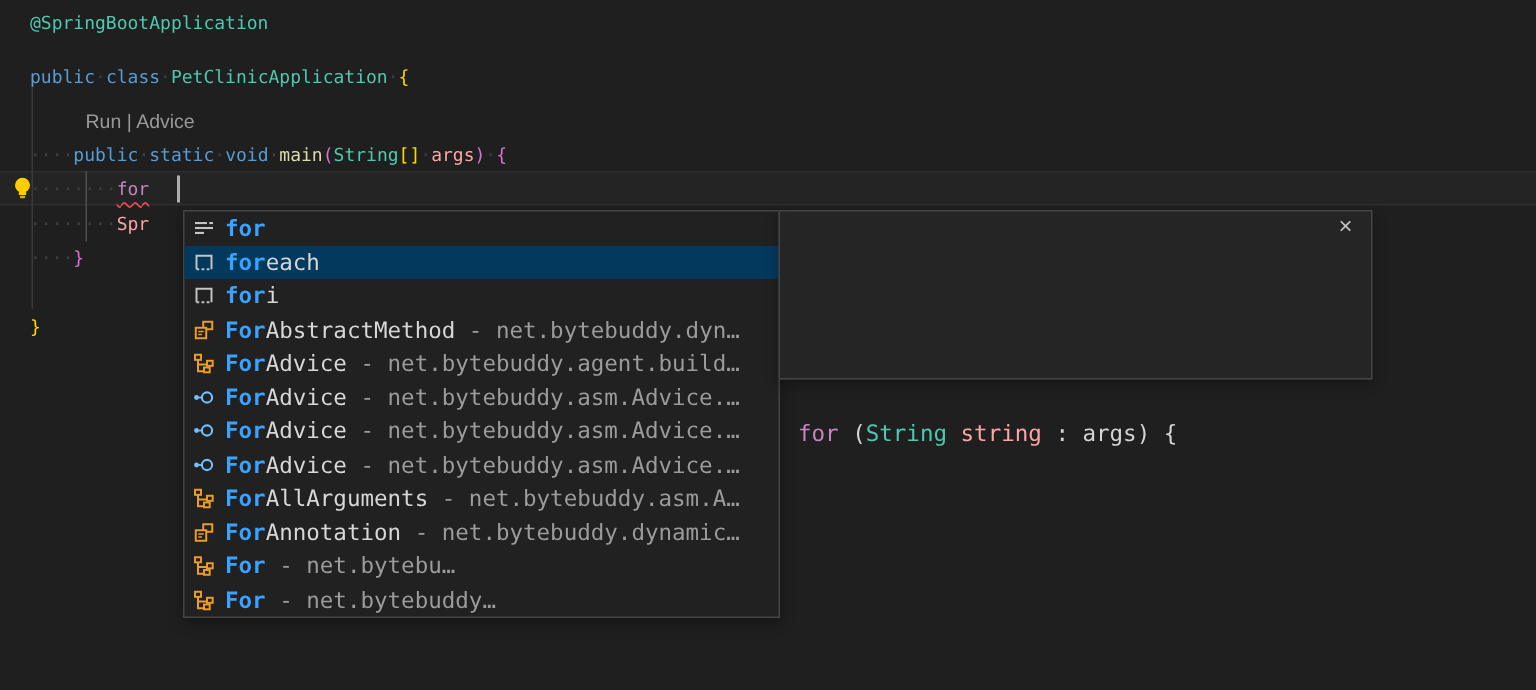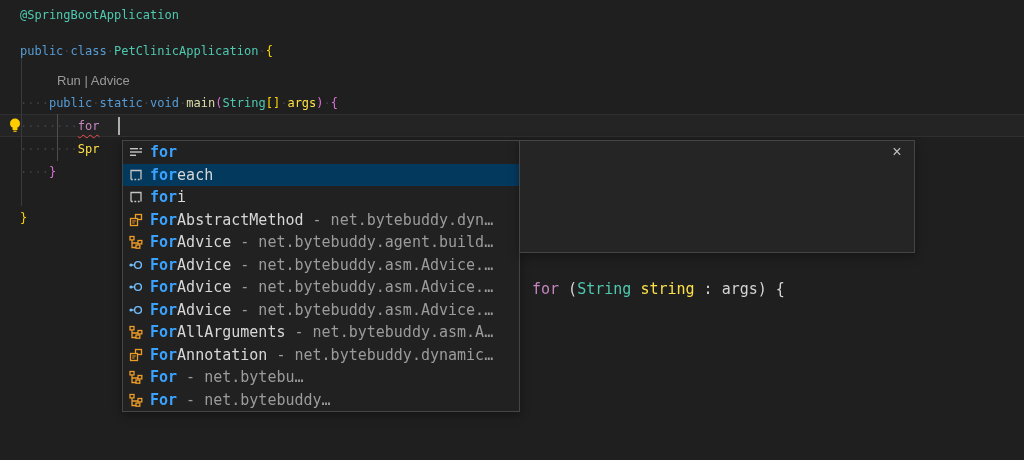--- a/index.html
+++ b/index.html
@@ -17,21 +17,21 @@
   .indent-guide{position:absolute;width:1px;background:#3a3a3a;}
   .guide-1{left:21px;top:50px;height:156px;}
   .guide-2{left:57px;top:114px;height:47px;background:#4d4d52;}
   .code-line{
     position:absolute;left:20px;height:23px;
     font-size:12px;line-height:23px;white-space:pre;color:#d4d4d4;
   }
   .tk-kw{color:#569cd6}
   .tk-type{color:#4ec9b0}
   .tk-fn{color:#dcdcaa}
-  .tk-var{color:#fde047}
+  .tk-var{color:#fca5a5}
   .tk-ctrl{color:#c586c0}
   .tk-b1{color:#ffd700}
   .tk-b2{color:#da70d6}
   .tk-txt{color:#d4d4d4}
   .tk-ws{color:#3f3f46}
   .tk-err{text-decoration:underline wavy #f14c4c;text-decoration-thickness:1px;text-underline-offset:4px;}
   .cursor{position:absolute;left:118px;top:117px;width:1.5px;height:18px;background:#aeafad;}
   .codelens{
     position:absolute;left:57px;top:72px;height:18px;line-height:18px;
     font-family:"Liberation Sans", sans-serif;font-size:13px;color:#999999;

